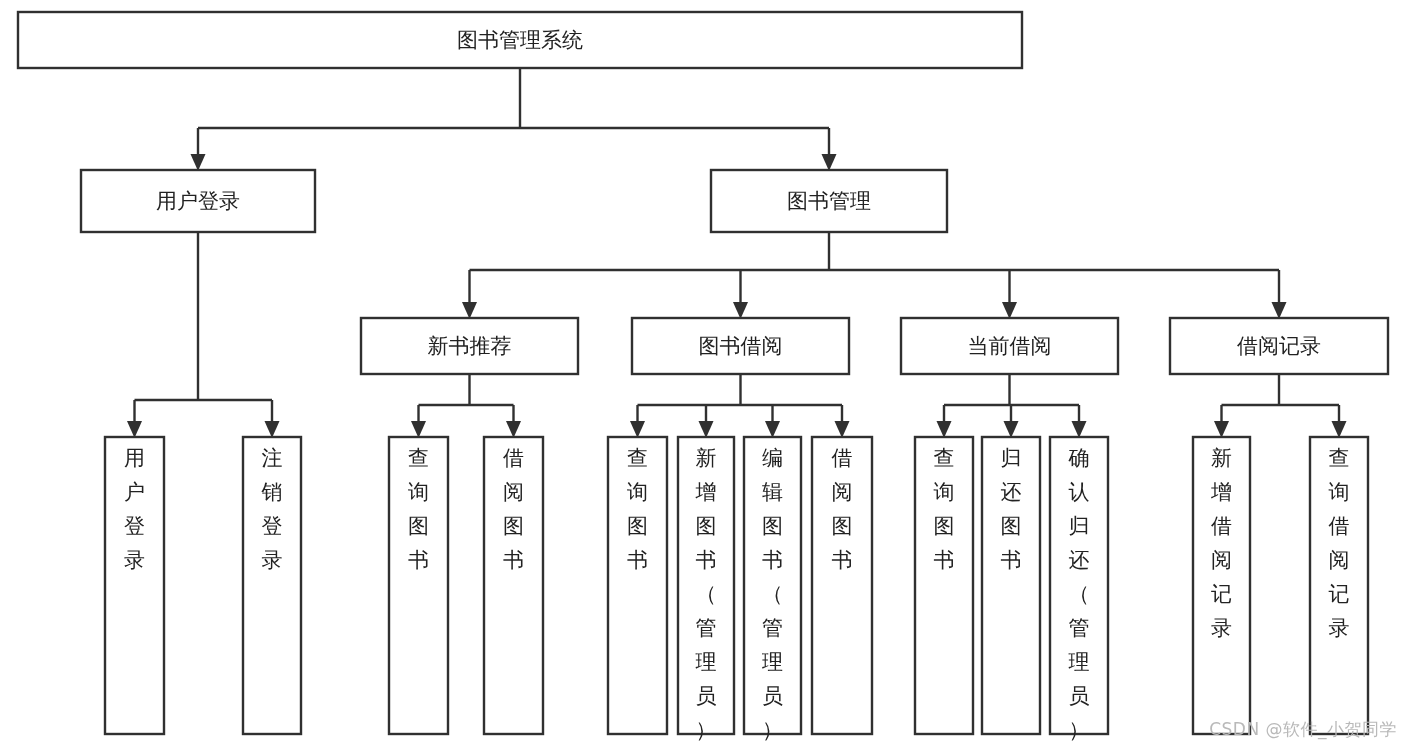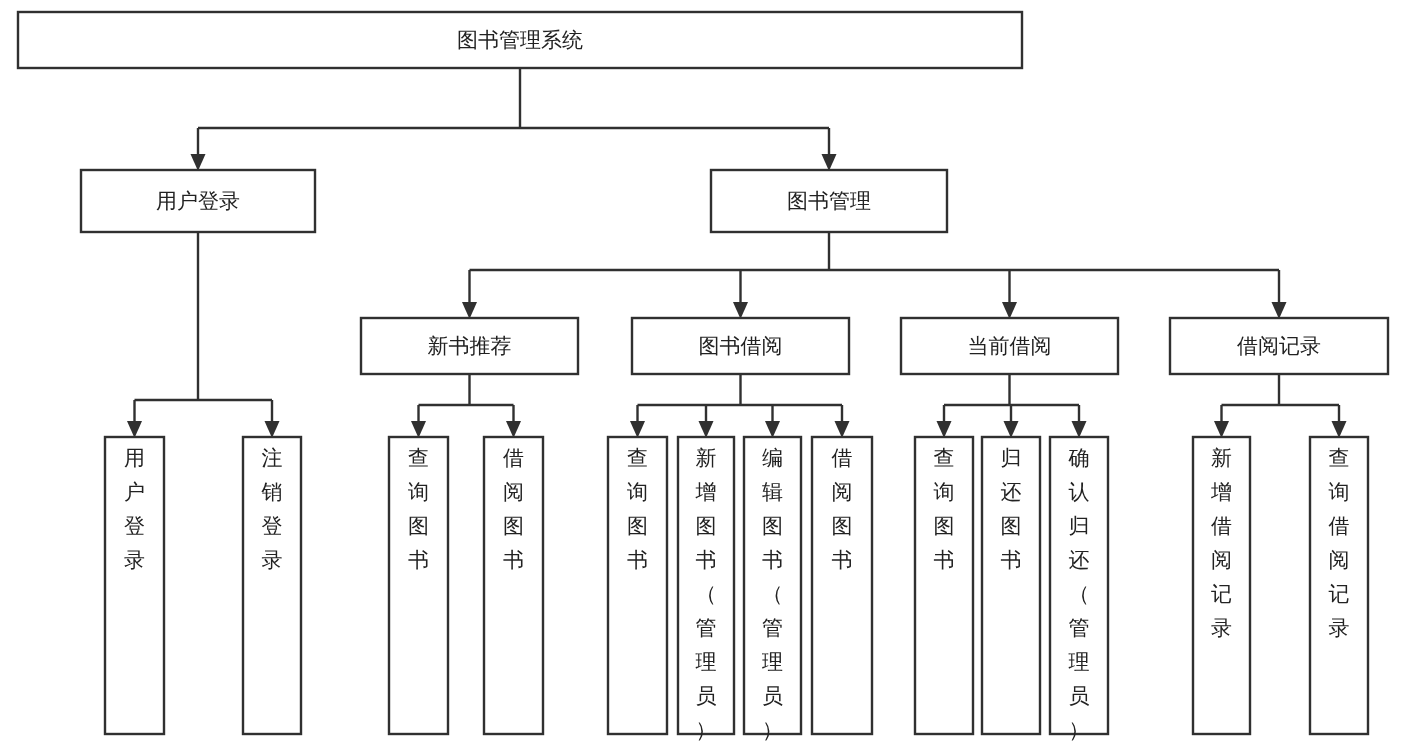--- a/index.html
+++ b/index.html
@@ -219,13 +219,14 @@
         <g>
           <rect x="1193" y="437" width="57" height="297" class="node-box"></rect>
           <text x="1221.5" class="node-label-leaf"><tspan x="1221.5" y="465">新</tspan><tspan x="1221.5" y="499">增</tspan><tspan x="1221.5" y="533">借</tspan><tspan x="1221.5" y="567">阅</tspan><tspan x="1221.5" y="601">记</tspan><tspan x="1221.5" y="635">录</tspan></text>
         </g>
         <g>
           <rect x="1310" y="437" width="58" height="297" class="node-box"></rect>
           <text x="1339" class="node-label-leaf"><tspan x="1339" y="465">查</tspan><tspan x="1339" y="499">询</tspan><tspan x="1339" y="533">借</tspan><tspan x="1339" y="567">阅</tspan><tspan x="1339" y="601">记</tspan><tspan x="1339" y="635">录</tspan></text>
         </g>
       </g>
   </svg>
+  <div class="watermark">CSDN @软件_小贺同学</div>
 </div>
 
 </body></html>

